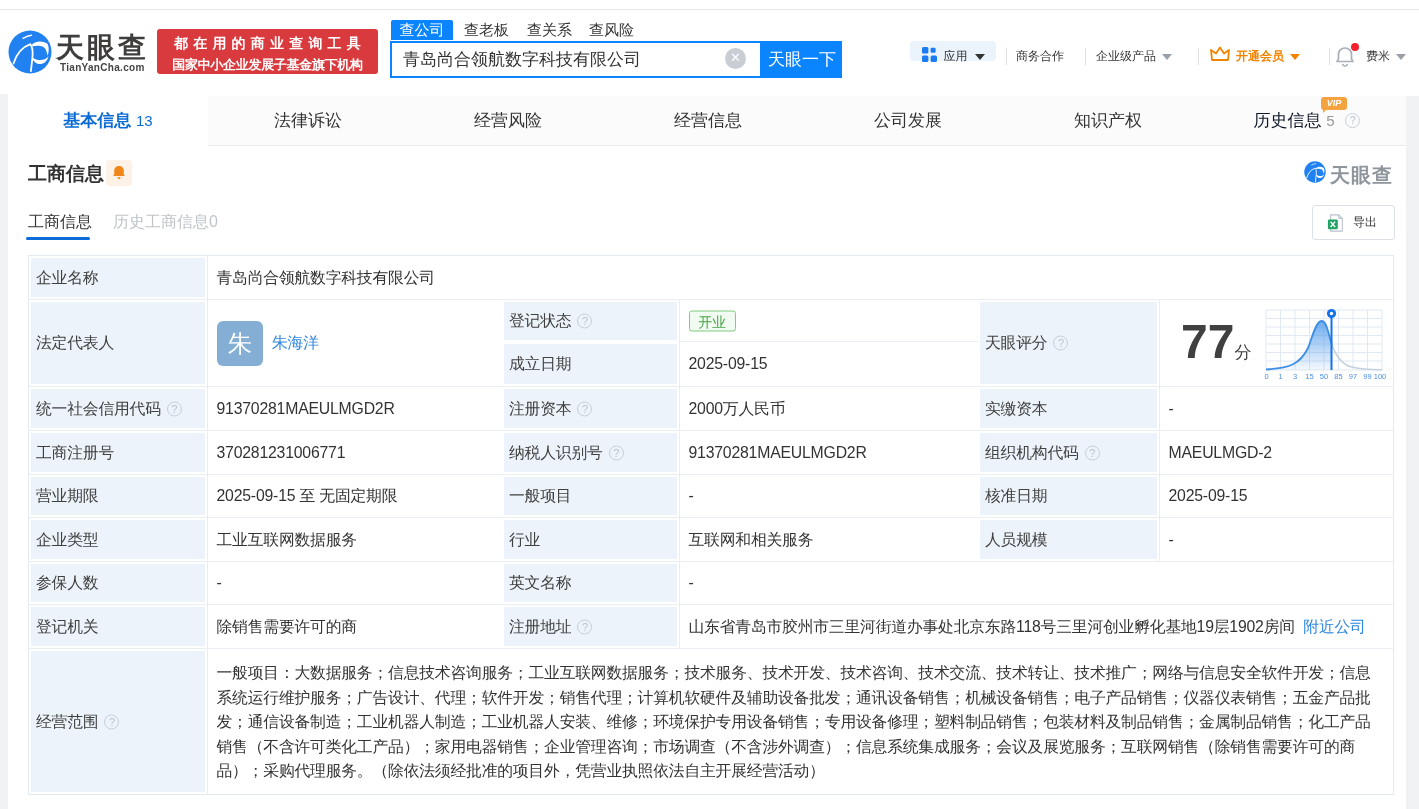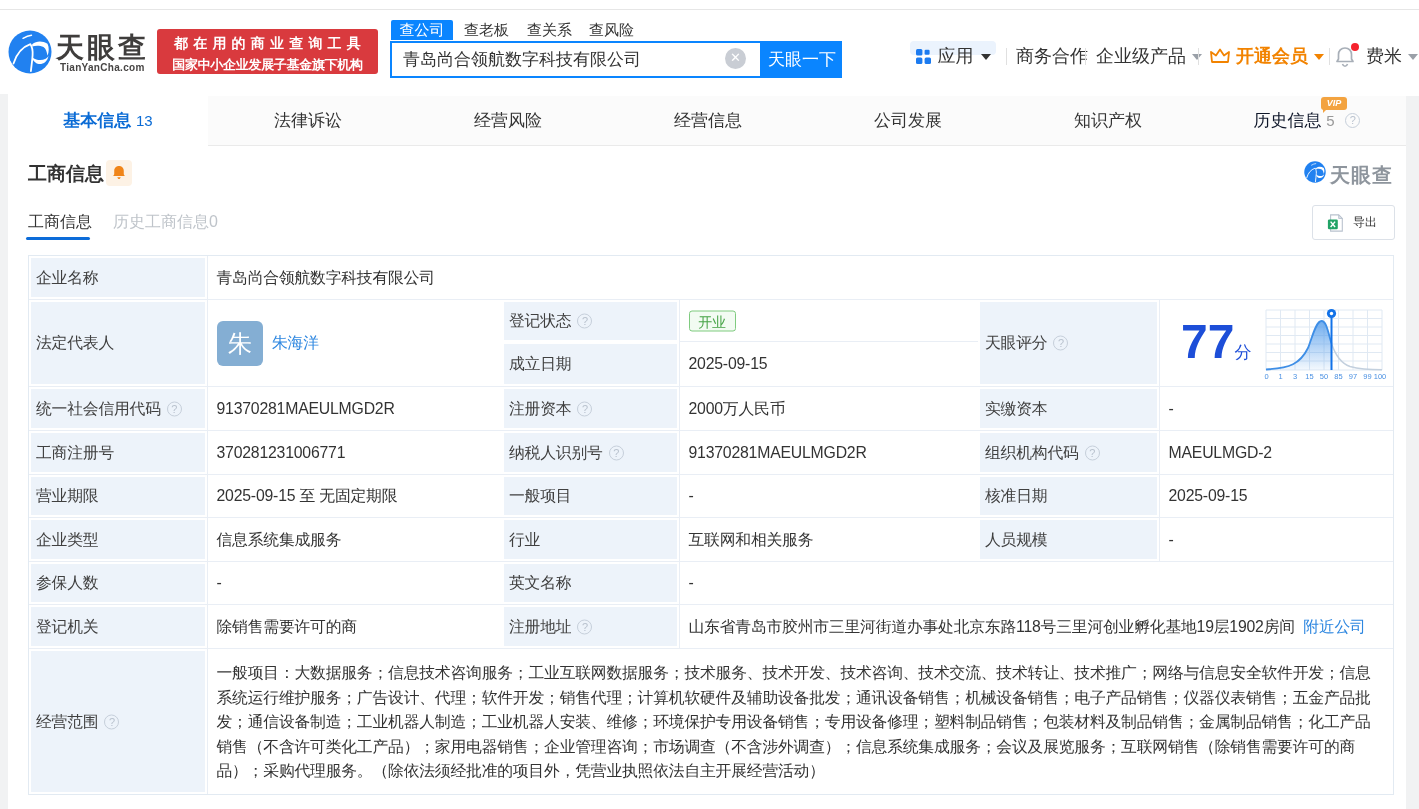--- a/index.html
+++ b/index.html
@@ -17,21 +17,21 @@
 #redbadge .l1{font-size:14px;letter-spacing:5.2px;margin-top:6px;margin-left:5px;}
 #redbadge .l2{font-size:13px;letter-spacing:-0.3px;margin-top:3px;}
 
 #stabs{position:absolute;left:391px;top:20px;height:20px;font-size:15px;}
 .stab{float:left;height:20px;line-height:20px;}
 .stab.on{background:#0a85ff;color:#fff;width:62px;text-align:center;border-radius:2px 2px 0 0;}
 #sinput{position:absolute;left:390px;top:41px;width:372px;height:37px;border:2px solid #0a85ff;background:#fff;font-size:17px;line-height:33px;padding-left:11px;white-space:nowrap;overflow:hidden;}
 #sclear{position:absolute;left:725px;top:48px;width:21px;height:21px;border-radius:50%;background:#c9cdd4;color:#fff;text-align:center;line-height:20px;font-size:13px;}
 #sbtn{position:absolute;left:762px;top:41px;width:80px;height:37px;background:#0a85ff;color:#fff;font-size:17px;text-align:center;line-height:37px;}
 
-.nav{position:absolute;top:41px;height:14px;line-height:31px;font-size:18px;color:#333;}
+.nav{position:absolute;top:41px;height:20px;line-height:31px;font-size:12px;color:#333;}
 #napp{left:910px;width:86px;background:#ebf3fd;border-radius:4px;text-align:center;}
 .navdiv{position:absolute;top:48px;width:1px;height:17px;background:#e0e0e0;}
 .caret{display:inline-block;width:0;height:0;border-left:5px solid transparent;border-right:5px solid transparent;border-top:6px solid #333;vertical-align:middle;margin-left:6px;}
 .caret.gray{border-top-color:#9aa0a8;}
 .caret.orange{border-top-color:#f28300;}
 
 #tabbar{position:absolute;left:8px;top:96px;width:1398px;height:50px;background:#fbfbfb;border-bottom:1px solid #eaeaea;}
 .mtab{position:absolute;top:0;height:50px;line-height:50px;text-align:center;font-size:17px;color:#333;width:200px;}
 .mtab.on{background:#fff;border-bottom:1px solid #fff;height:51px;}
 
@@ -185,21 +185,21 @@
     <div class="val" style="left:178px;width:300px;height:44px;">
             <span class="t">2025-09-15</span>
           </div>
   </div>
   <div class="vline" style="left:949px;"></div>
   <div class="lbl" style="left:949px;width:181px;">
           <span class="t">天眼评分<span class="q">?</span></span>
         </div>
   <div class="vline" style="left:1130px;"></div>
   <div class="val" style="left:1131px;width:235px;">
-    <div class="abs" style="left:21px;top:14px;color:#1d4ed8;"><span style="font-size:48px;font-weight:bold;">77</span><span style="font-size:17px;">分</span></div>
+    <div class="abs" style="left:21px;top:14px;color:#404040;"><span style="font-size:48px;font-weight:bold;">77</span><span style="font-size:17px;">分</span></div>
     <svg class="abs" style="left:102px;top:7px" width="124" height="74" viewBox="0 0 124 74">
       <defs>
               <linearGradient id="bg1" x1="0" y1="0" x2="0" y2="1">
                 <stop offset="0" stop-color="#4a97ea" stop-opacity="0.8"></stop>
                 <stop offset="1" stop-color="#4a97ea" stop-opacity="0.06"></stop>
               </linearGradient>
             </defs>
       <g stroke="#e0e9f3" stroke-width="1">
         <path d="M4,3 L4,63 M18.5,3 L18.5,63 M33,3 L33,63 M47.5,3 L47.5,63 M62,3 L62,63 M76.5,3 L76.5,63 M91,3 L91,63 M105.5,3 L105.5,63 M120,3 L120,63"></path>
         <path d="M4,3 L120,3 M4,11.5 L120,11.5 M4,20 L120,20 M4,28.5 L120,28.5 M4,37 L120,37 M4,45.5 L120,45.5 M4,54 L120,54 M4,63 L120,63"></path>
@@ -298,21 +298,21 @@
   <div class="val" style="left:1131px;width:235px;">
           <span class="t">2025-09-15</span>
         </div>
  </div>
  <div class="row" style="height:44px;">
   <div class="lbl" style="left:0;width:178px;">
           <span class="t">企业类型</span>
         </div>
   <div class="vline" style="left:178px;"></div>
   <div class="val" style="left:179px;width:294px;">
-          <span class="t">信息系统集成服务</span>
+          <span class="t">工业互联网数据服务</span>
         </div>
   <div class="vline" style="left:473px;"></div>
   <div class="lbl" style="left:473px;width:177px;">
           <span class="t">行业</span>
         </div>
   <div class="vline" style="left:650px;"></div>
   <div class="val" style="left:651px;width:298px;">
           <span class="t">互联网和相关服务</span>
         </div>
   <div class="vline" style="left:949px;"></div>

